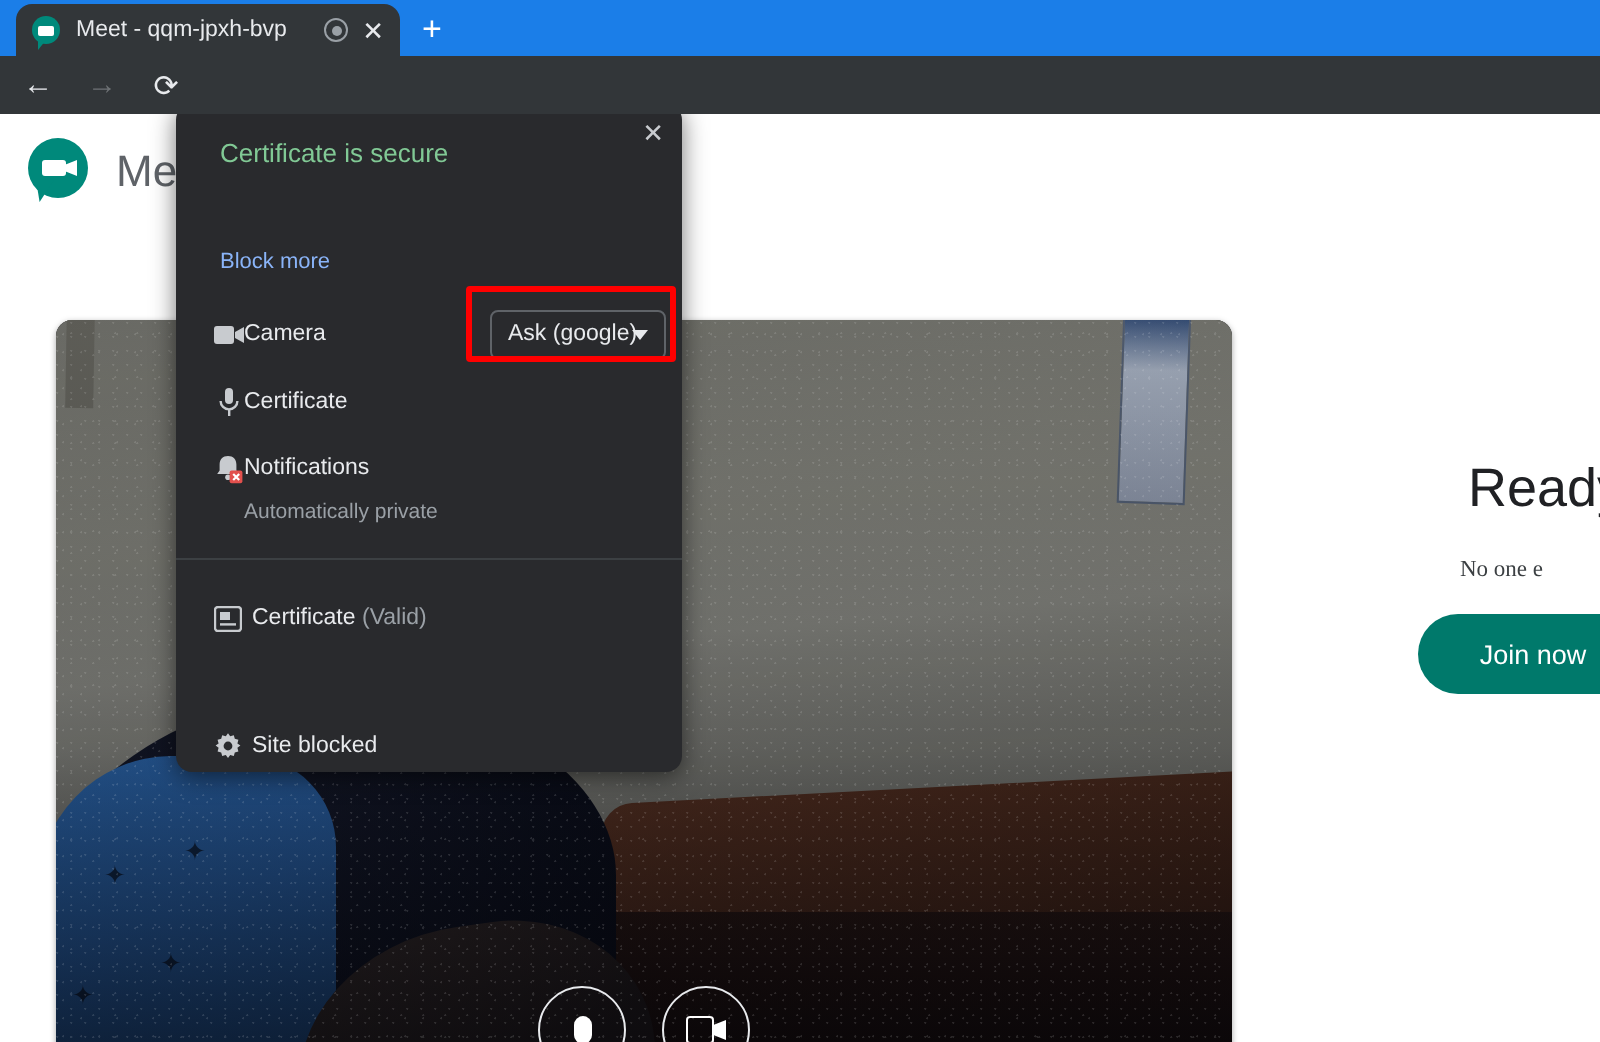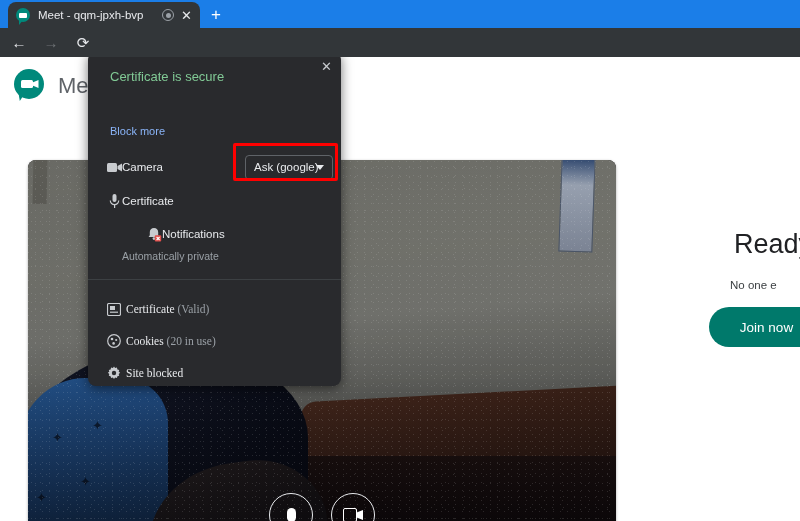--- a/index.html
+++ b/index.html
@@ -173,21 +173,21 @@
   .ico-mic::after{content:"";position:absolute;left:-4px;top:13px;width:17px;height:8px;border:1.5px solid #fff;border-top:none;border-radius:0 0 9px 9px;}
   .ico-cam{ position:relative; width:20px;height:14px; }
   .ico-cam .body{position:absolute;left:0;top:0;width:14px;height:14px;border:1.6px solid #fff;border-radius:2px;}
   .ico-cam .lens{position:absolute;right:0;top:2px;width:7px;height:10px;background:#fff;clip-path:polygon(100% 0,100% 100%,0 72%,0 28%);}
   .more-dots { position:absolute; right:20px; bottom:12px; display:flex; flex-direction:column; gap:3px; align-items:center;}
   .more-dots i{ width:3.5px;height:3.5px;background:#e8eaed;display:block;border-radius:50%;}
 
   
   .right-panel { position:absolute; left:636px; top:0; width:164px; height:464px; }
   .ready-title { position:absolute; left:98px; top:172px; font-size:27px; color:#202124; font-weight:400; white-space:nowrap;}
-  .ready-sub { position:absolute; left:94px; top:222px; font-size:11.5px; color:#3c4043; white-space:nowrap;}
+  .ready-sub { position:absolute; left:94px; top:222px; font-size:11.5px; color:#3c4043; white-space:nowrap;font-family:Liberation Serif, serif;}
   .join-btn {
     position:absolute; left:73px; top:250px; width:115px; height:40px;
     background:#00796b; border-radius:22px; color:#fff;
     font-size:13.5px; display:flex; align-items:center; justify-content:center;
     white-space:nowrap;
   }
 
   
   .popup {
     position:absolute; left:88px; top:52px; width:253px; height:334px;
@@ -216,21 +216,21 @@
   }
   .perm-select .caret {
     position:absolute; right:8px; width:0;height:0;
     border-left:4px solid transparent; border-right:4px solid transparent;
     border-top:5px solid #e8eaed;
   }
   .perm-sub { position:absolute; left:34px; font-size:10.5px; color:#9aa0a6; }
 
   .sep { position:absolute; left:0; width:253px; height:1px; background:#3c4043; }
 
-  .link-row { position:absolute; left:0; width:294px; height:28px; display:flex; align-items:center;font-family:Liberation Serif, serif; }
+  .link-row { position:absolute; left:0; width:294px; height:28px; display:flex; align-items:center; }
   .link-icon { position:absolute; left:18px; width:16px;height:16px; display:flex;align-items:center;justify-content:center;}
   .link-label { position:absolute; left:38px; font-size:11.5px; color:#e8eaed; }
   .link-label .muted { color:#9aa0a6; }
 
   .redbox {
     position:absolute; left:145px; top:91px; width:105px; height:38px;
     border:3px solid #ff0000; border-radius:2px; pointer-events:none;
   }
 
   
@@ -332,21 +332,21 @@
         <span class="perm-icon">
           <svg width="11" height="15" viewBox="0 0 11 15">
               <rect x="3.5" y="0" width="4" height="8" rx="2" fill="#c8cbcf"></rect>
               <path d="M1.3 6.5 a4.2 4.2 0 0 0 8.4 0" fill="none" stroke="#c8cbcf" stroke-width="1.2"></path>
               <rect x="5" y="10.5" width="1.2" height="3.5" fill="#c8cbcf"></rect>
             </svg>
         </span>
         <span class="perm-label">Certificate</span>
       </div>
 
-      <div class="perm-row" style="top:167px;margin-left:40px;">
+      <div class="perm-row" style="top:167px;">
         <span class="perm-icon">
           <svg width="15" height="15" viewBox="0 0 15 15">
               <path d="M7 1 C4.4 1 2.8 2.7 2.8 5.3 V8.2 L1.6 10 H12.4 L11.2 8.2 V5.3 C11.2 2.7 9.6 1 7 1 Z" fill="#c8cbcf"></path>
               <circle cx="7" cy="11.6" r="1.4" fill="#c8cbcf"></circle>
               <rect x="7.8" y="8.2" width="6.4" height="6.4" rx="1" fill="#e2504d"></rect>
               <path d="M9.6 10 L12.6 13 M12.6 10 L9.6 13" stroke="#fff" stroke-width="1.1"></path>
             </svg>
         </span>
         <span class="perm-label">Notifications</span>
       </div>
@@ -358,31 +358,20 @@
         <span class="link-icon">
           <svg width="14" height="13" viewBox="0 0 14 13">
               <rect x="0.5" y="0.5" width="13" height="12" rx="1.5" fill="none" stroke="#c8cbcf" stroke-width="1.2"></rect>
               <rect x="3" y="3" width="5" height="4" fill="#c8cbcf"></rect>
               <rect x="3" y="8.6" width="8" height="1.2" fill="#c8cbcf"></rect>
             </svg>
         </span>
         <span class="link-label"><span>Certificate</span> <span class="muted">(Valid)</span></span>
       </div>
 
-      <div class="link-row" style="top:275px;">
-        <span class="link-icon">
-          <svg width="14" height="14" viewBox="0 0 14 14">
-              <circle cx="7" cy="7" r="6.3" fill="none" stroke="#c8cbcf" stroke-width="1.2"></circle>
-              <circle cx="5" cy="5" r="1.3" fill="#c8cbcf"></circle>
-              <circle cx="9.2" cy="6" r="1.1" fill="#c8cbcf"></circle>
-              <circle cx="6.6" cy="9.4" r="1.3" fill="#c8cbcf"></circle>
-            </svg>
-        </span>
-        <span class="link-label"><span>Cookies</span> <span class="muted">(20 in use)</span></span>
-      </div>
 
       <div class="link-row" style="top:307px;">
         <span class="link-icon">
           <svg width="14" height="14" viewBox="0 0 14 14">
               <path d="M7 0.6 l1.1 1.5 1.8-.5 .5 1.8 1.8 .5 -.5 1.8 1.5 1.1 -1.5 1.1 .5 1.8 -1.8 .5 -.5 1.8 -1.8-.5 -1.1 1.5 -1.1-1.5 -1.8 .5 -.5-1.8 -1.8-.5 .5-1.8 -1.5-1.1 1.5-1.1 -.5-1.8 1.8-.5 .5-1.8 1.8 .5 Z" fill="#c8cbcf"></path>
               <circle cx="7" cy="7" r="2.2" fill="#292a2d"></circle>
             </svg>
         </span>
         <span class="link-label">Site blocked</span>
       </div>

